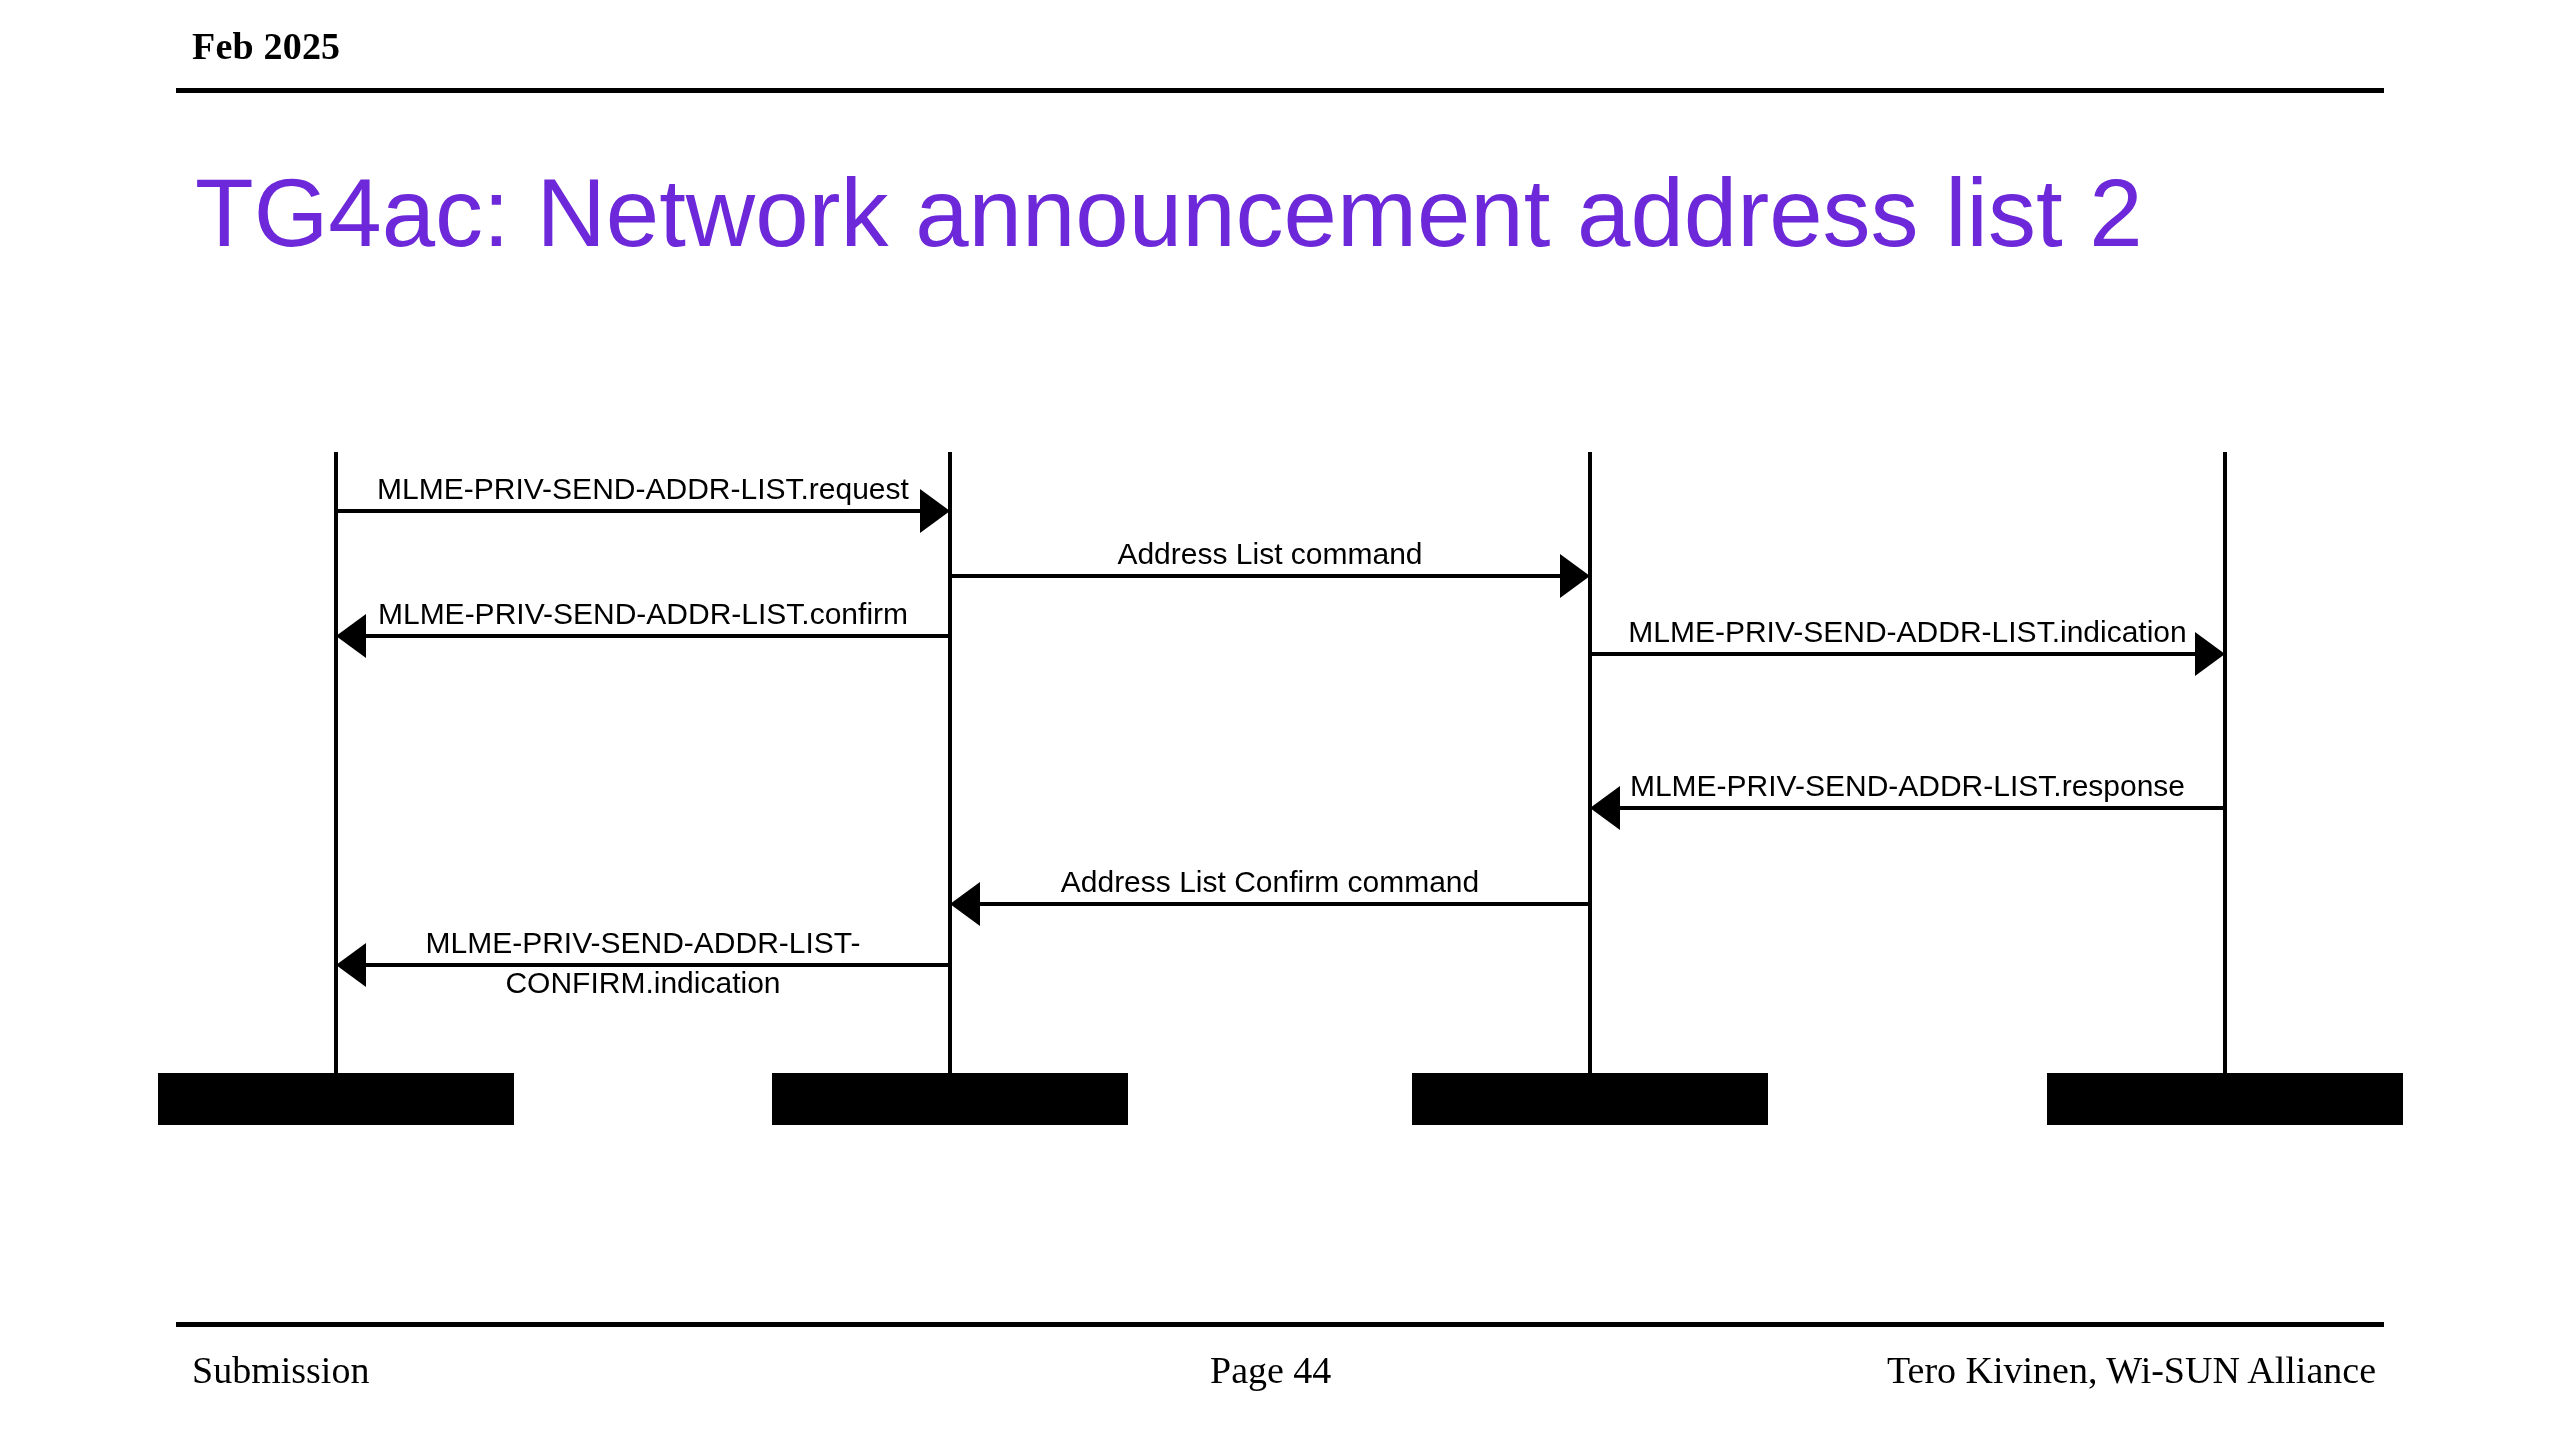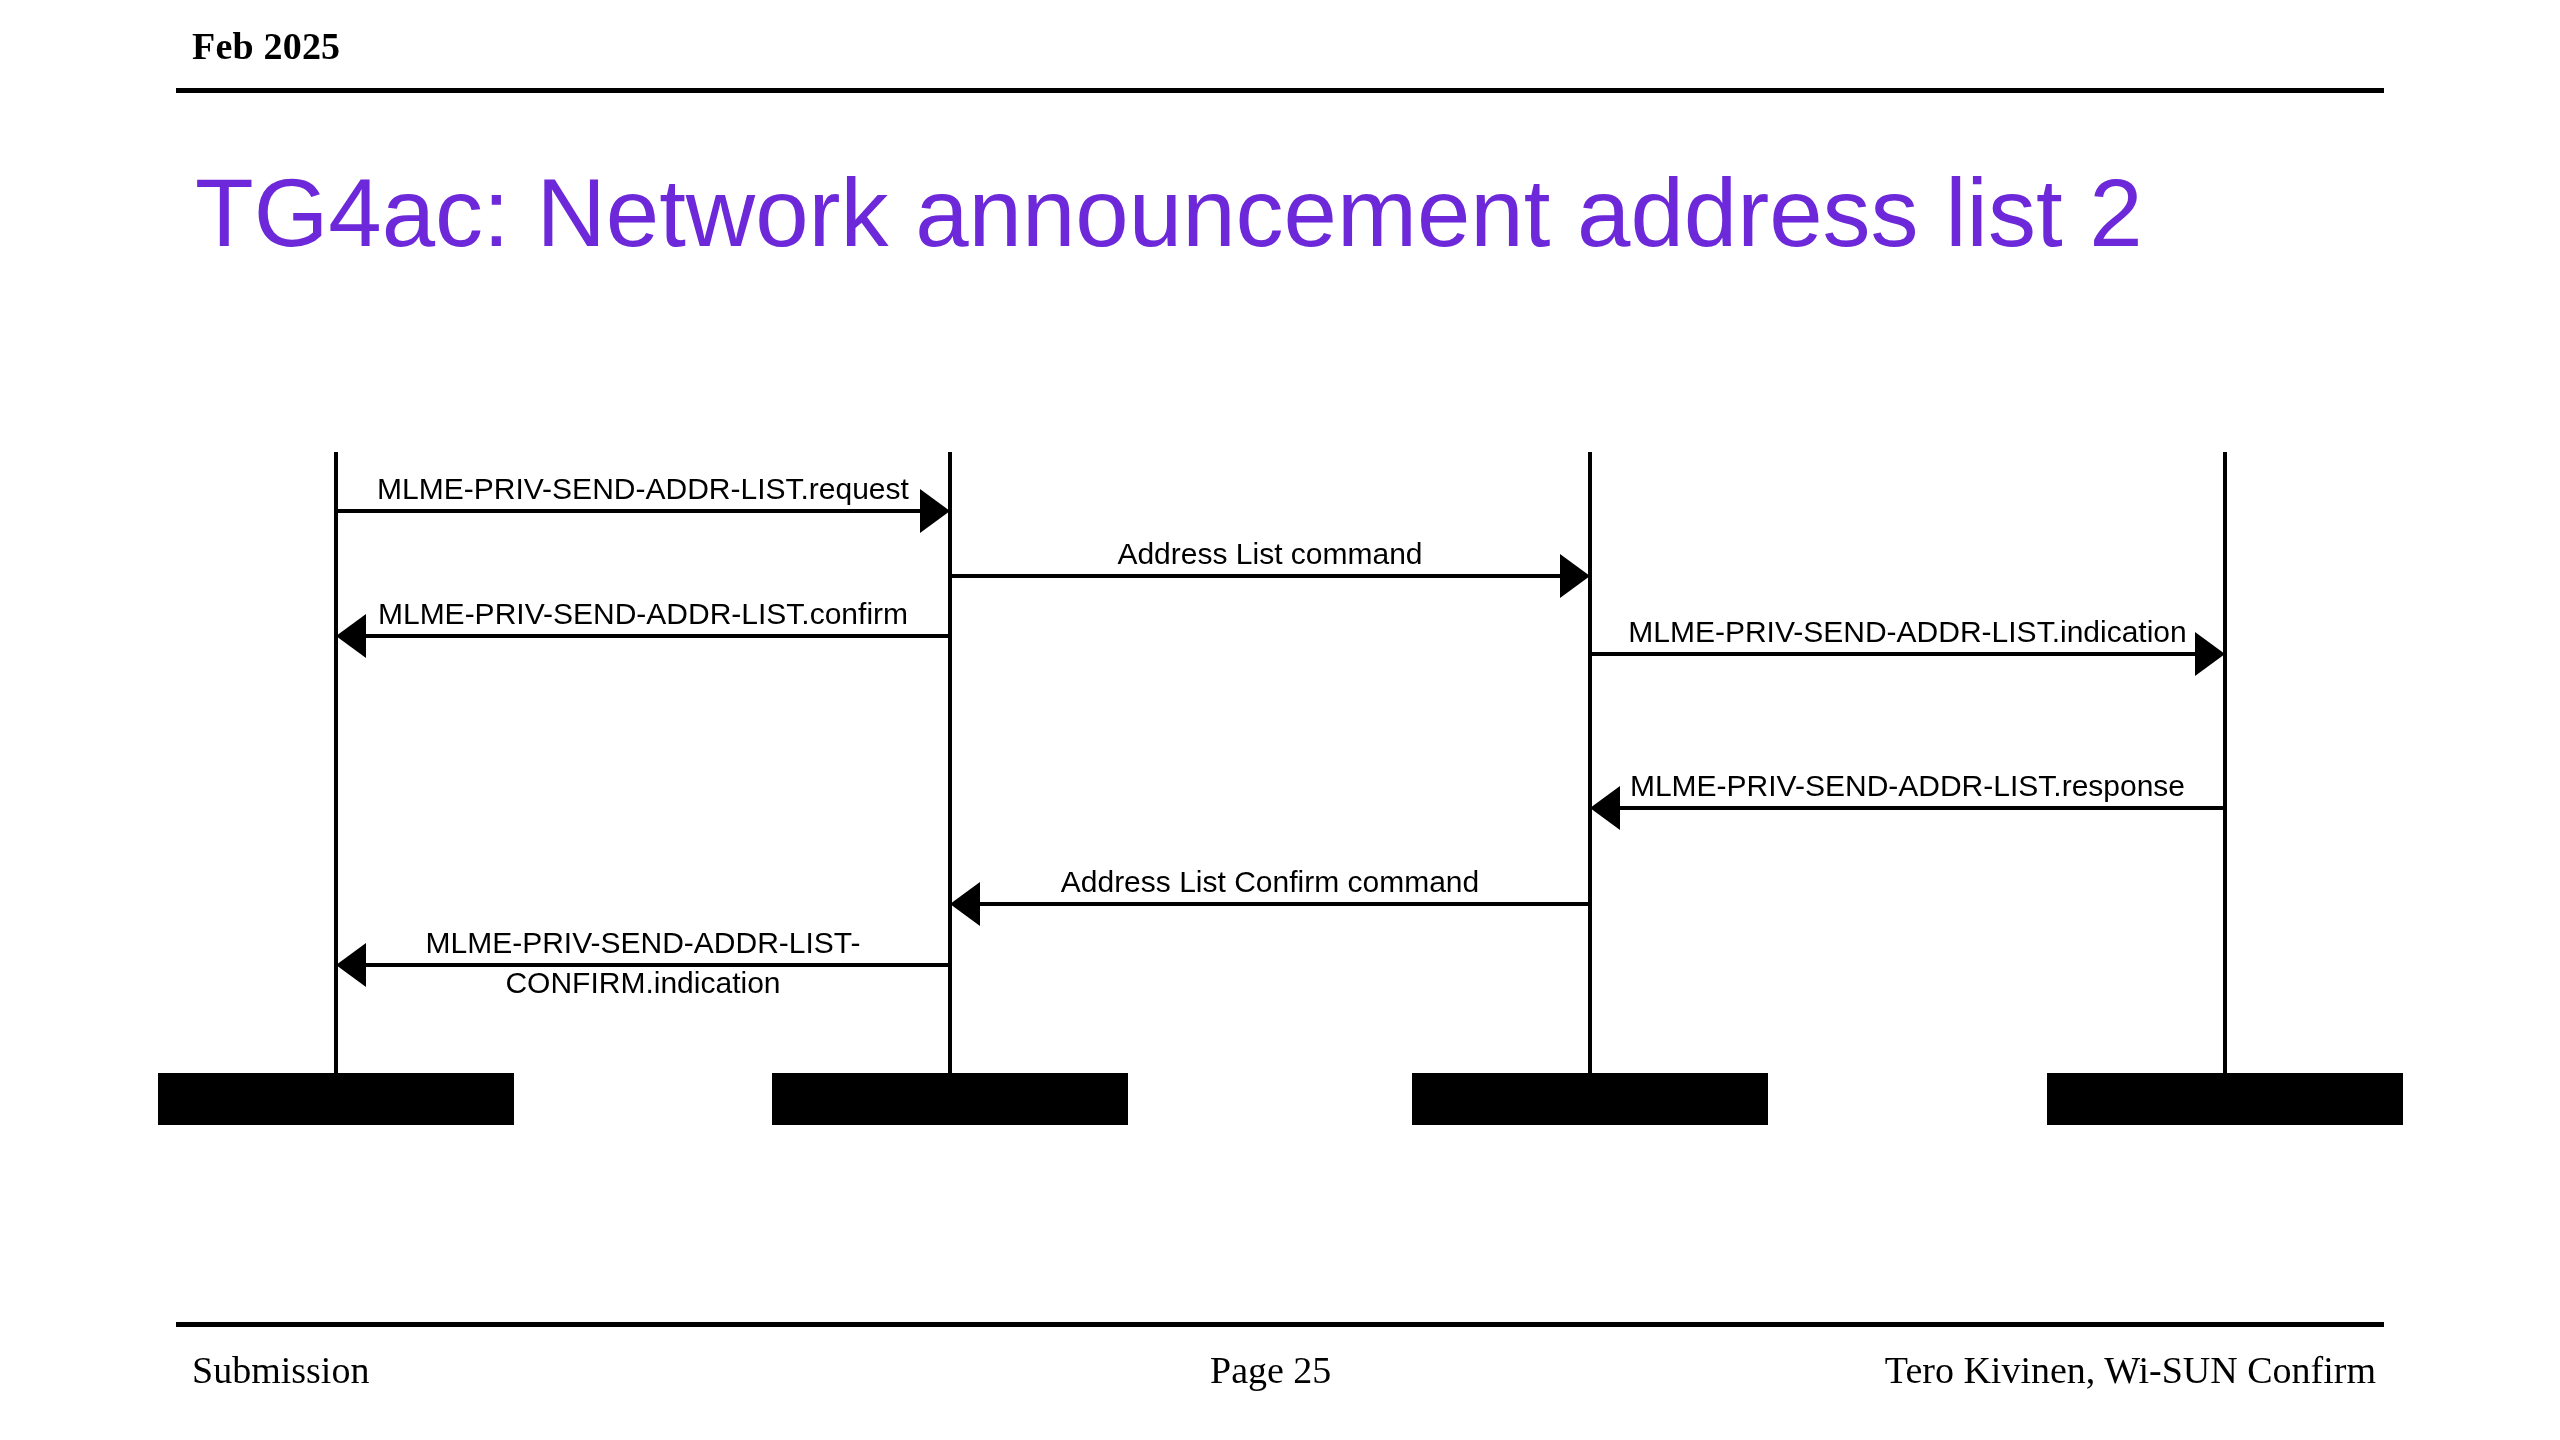--- a/index.html
+++ b/index.html
@@ -140,16 +140,16 @@
     <g id="diagram-terminators">
         <rect x="158" y="1073" width="356" height="52" fill="#000000"></rect>
         <rect x="772" y="1073" width="356" height="52" fill="#000000"></rect>
         <rect x="1412" y="1073" width="356" height="52" fill="#000000"></rect>
         <rect x="2047" y="1073" width="356" height="52" fill="#000000"></rect>
       </g>
   </svg>
 
   <div class="rule" id="footer-rule"></div>
   <div class="ftr-text" id="ftr-left">Submission</div>
-  <div class="ftr-text" id="ftr-center">Page 25</div>
-  <div class="ftr-text" id="ftr-right">Tero Kivinen, Wi-SUN Confirm</div>
+  <div class="ftr-text" id="ftr-center">Page 44</div>
+  <div class="ftr-text" id="ftr-right">Tero Kivinen, Wi-SUN Alliance</div>
 
 </div>
 
 </body></html>

